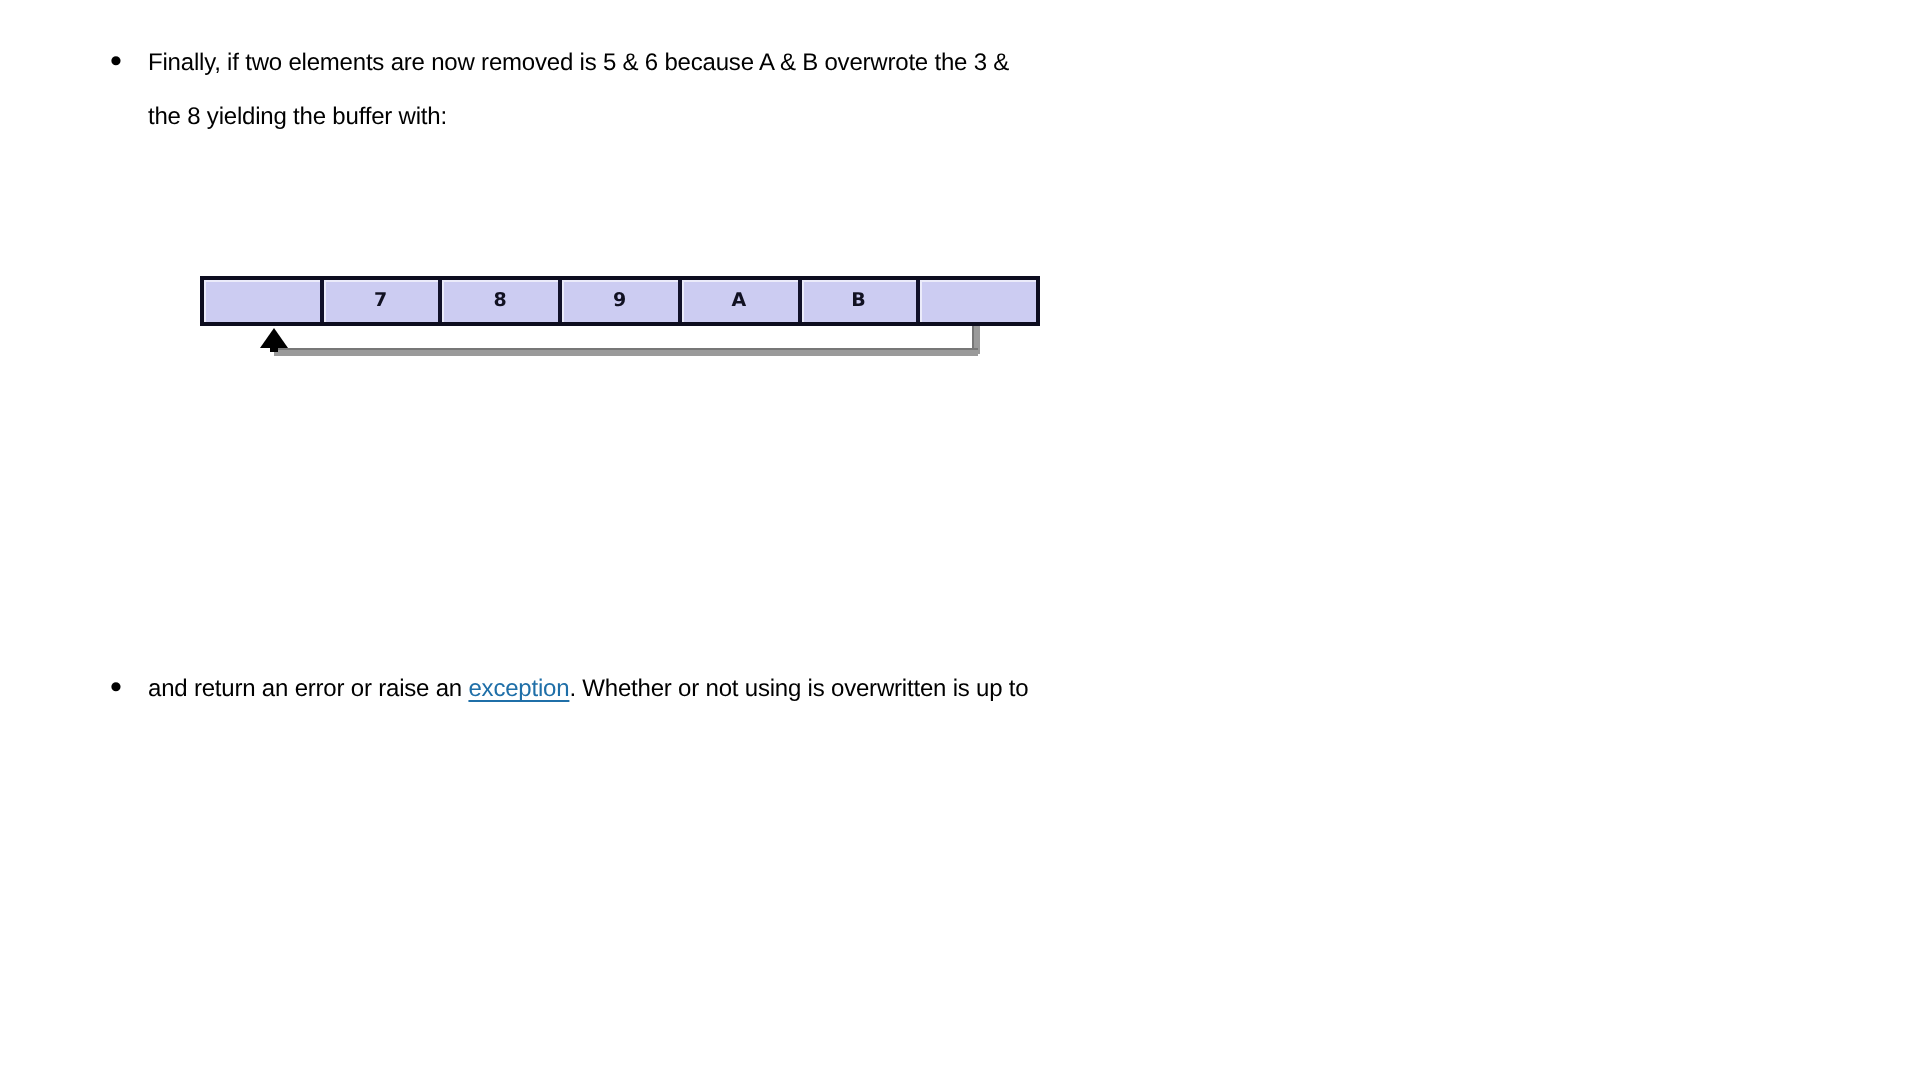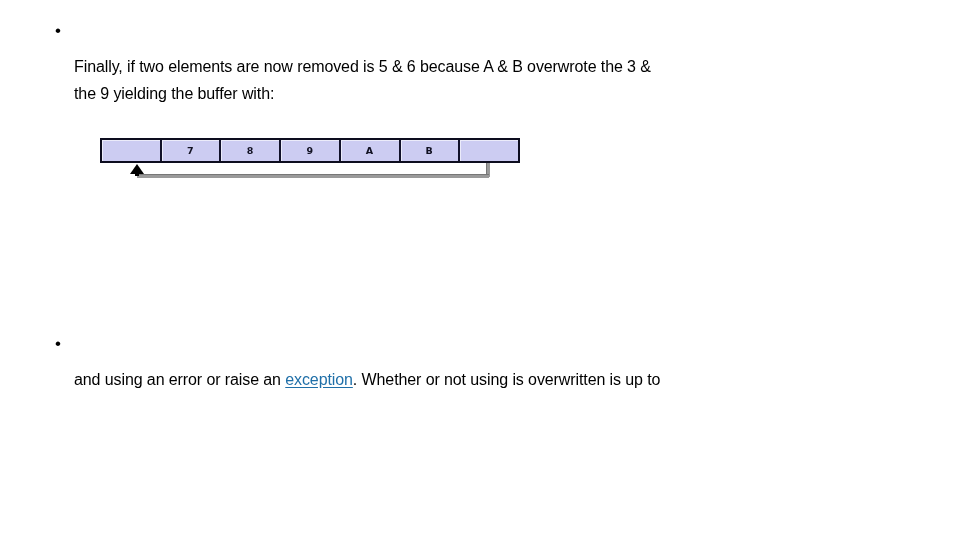--- a/index.html
+++ b/index.html
@@ -36,26 +36,25 @@
     width: 22px;
     font-size: 17px;
     line-height: 26px;
     text-align: left;
     padding-left: 3px;
     box-sizing: border-box;
     color: #000;
   }
   .bullet-text {
     flex: 1 1 auto;
-    font-size: 16px;
+    font-size: 12px;
     line-height: 26.5px;
     letter-spacing: -0.1px;
     color: #000;
     text-align: left;
-    margin-top: 36px;
   }
   .bullet-text .line { display: block; white-space: pre; }
 
   a.inline-link {
     color: #1F6FA8;
     text-decoration: underline;
     text-underline-offset: 2px;
     text-align: right;
   }
 
@@ -139,21 +138,21 @@
 </style>
 </head>
 <body>
 
 <div class="slide">
 
   <div class="bullet-block first">
     <div class="bullet-mark">•</div>
     <div class="bullet-text">
       <span class="line">Finally, if two elements are now removed is 5 &amp; 6 because A &amp; B overwrote the 3 &amp;</span>
-      <span class="line">the 9 yielding the buffer with:</span>
+      <span class="line">the 8 yielding the buffer with:</span>
     </div>
   </div>
 
   <div class="diagram">
 
     <div class="buffer">
       <div class="cell">
           <span></span>
         </div>
       <div class="cell">
@@ -178,17 +177,17 @@
 
     <div class="connector-v"></div>
     <div class="connector-h"></div>
     <div class="arrow-stem"></div>
     <div class="arrow-head"></div>
   </div>
 
   <div class="bullet-block second">
     <div class="bullet-mark">•</div>
     <div class="bullet-text">
-      <span class="line"><span>and using an error or raise an </span><a class="inline-link" href="#">exception</a><span>. Whether or not using is overwritten is up to</span></span>
+      <span class="line"><span>and return an error or raise an </span><a class="inline-link" href="#">exception</a><span>. Whether or not using is overwritten is up to</span></span>
     </div>
   </div>
 
 </div>
 
 </body></html>

